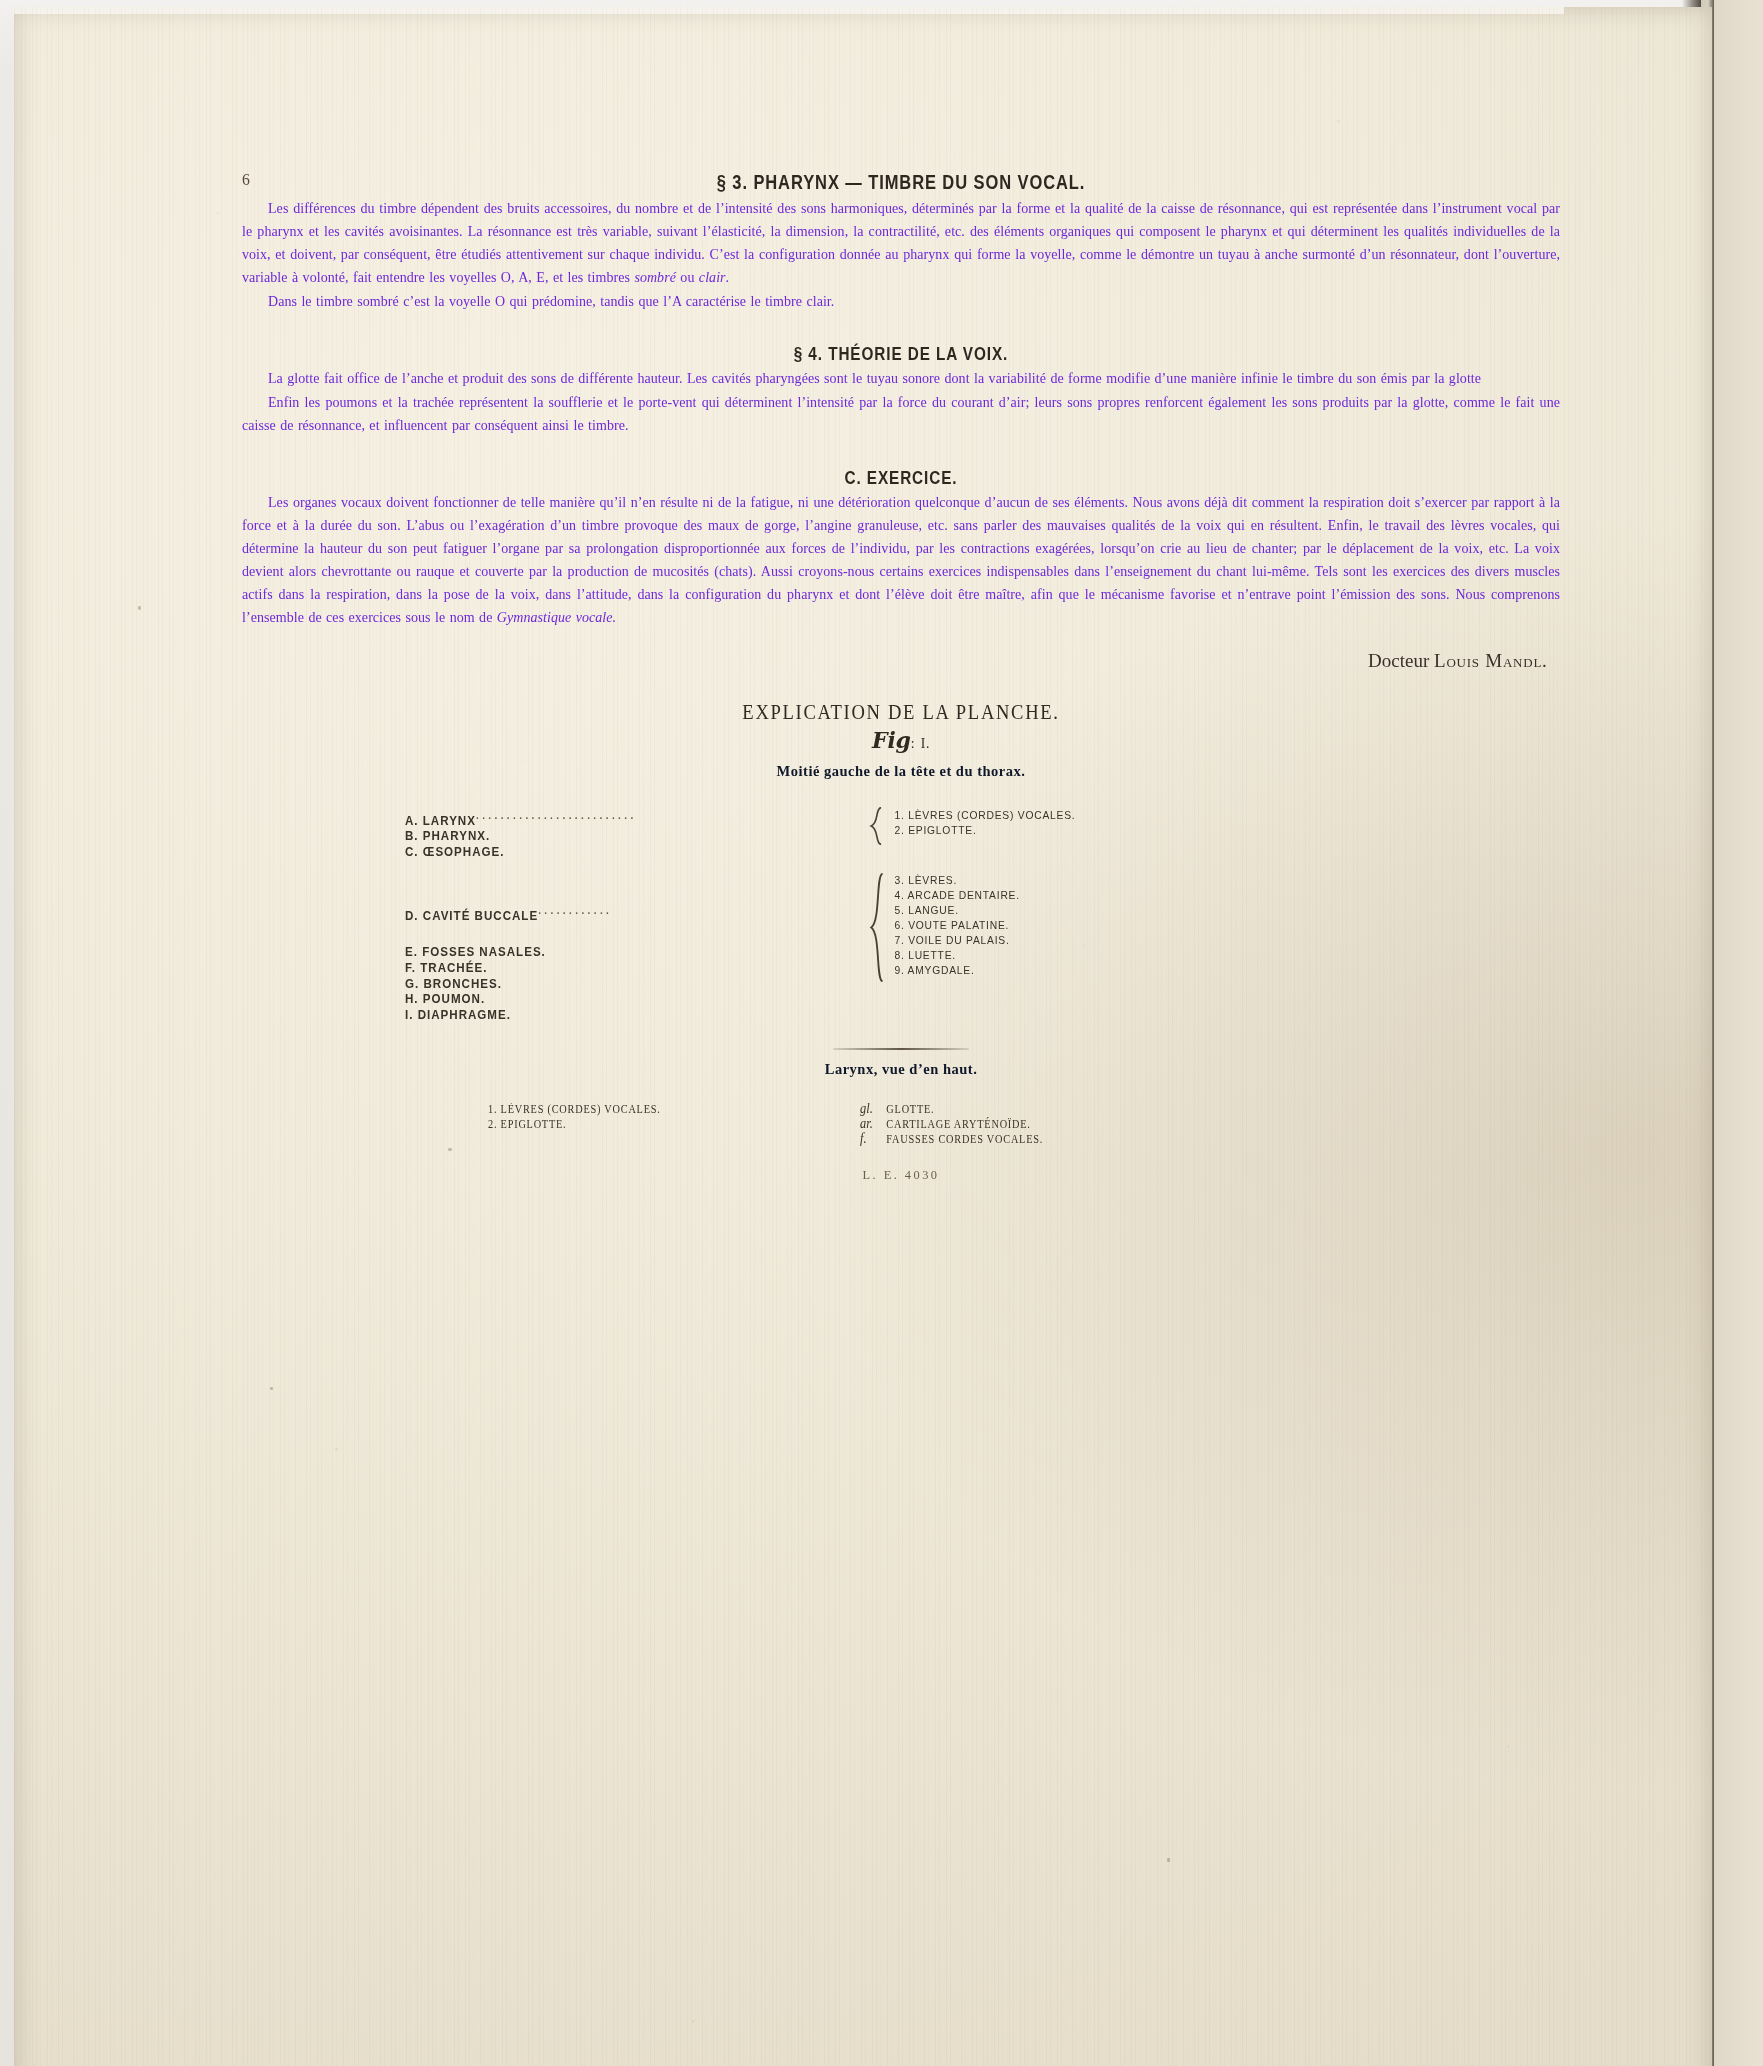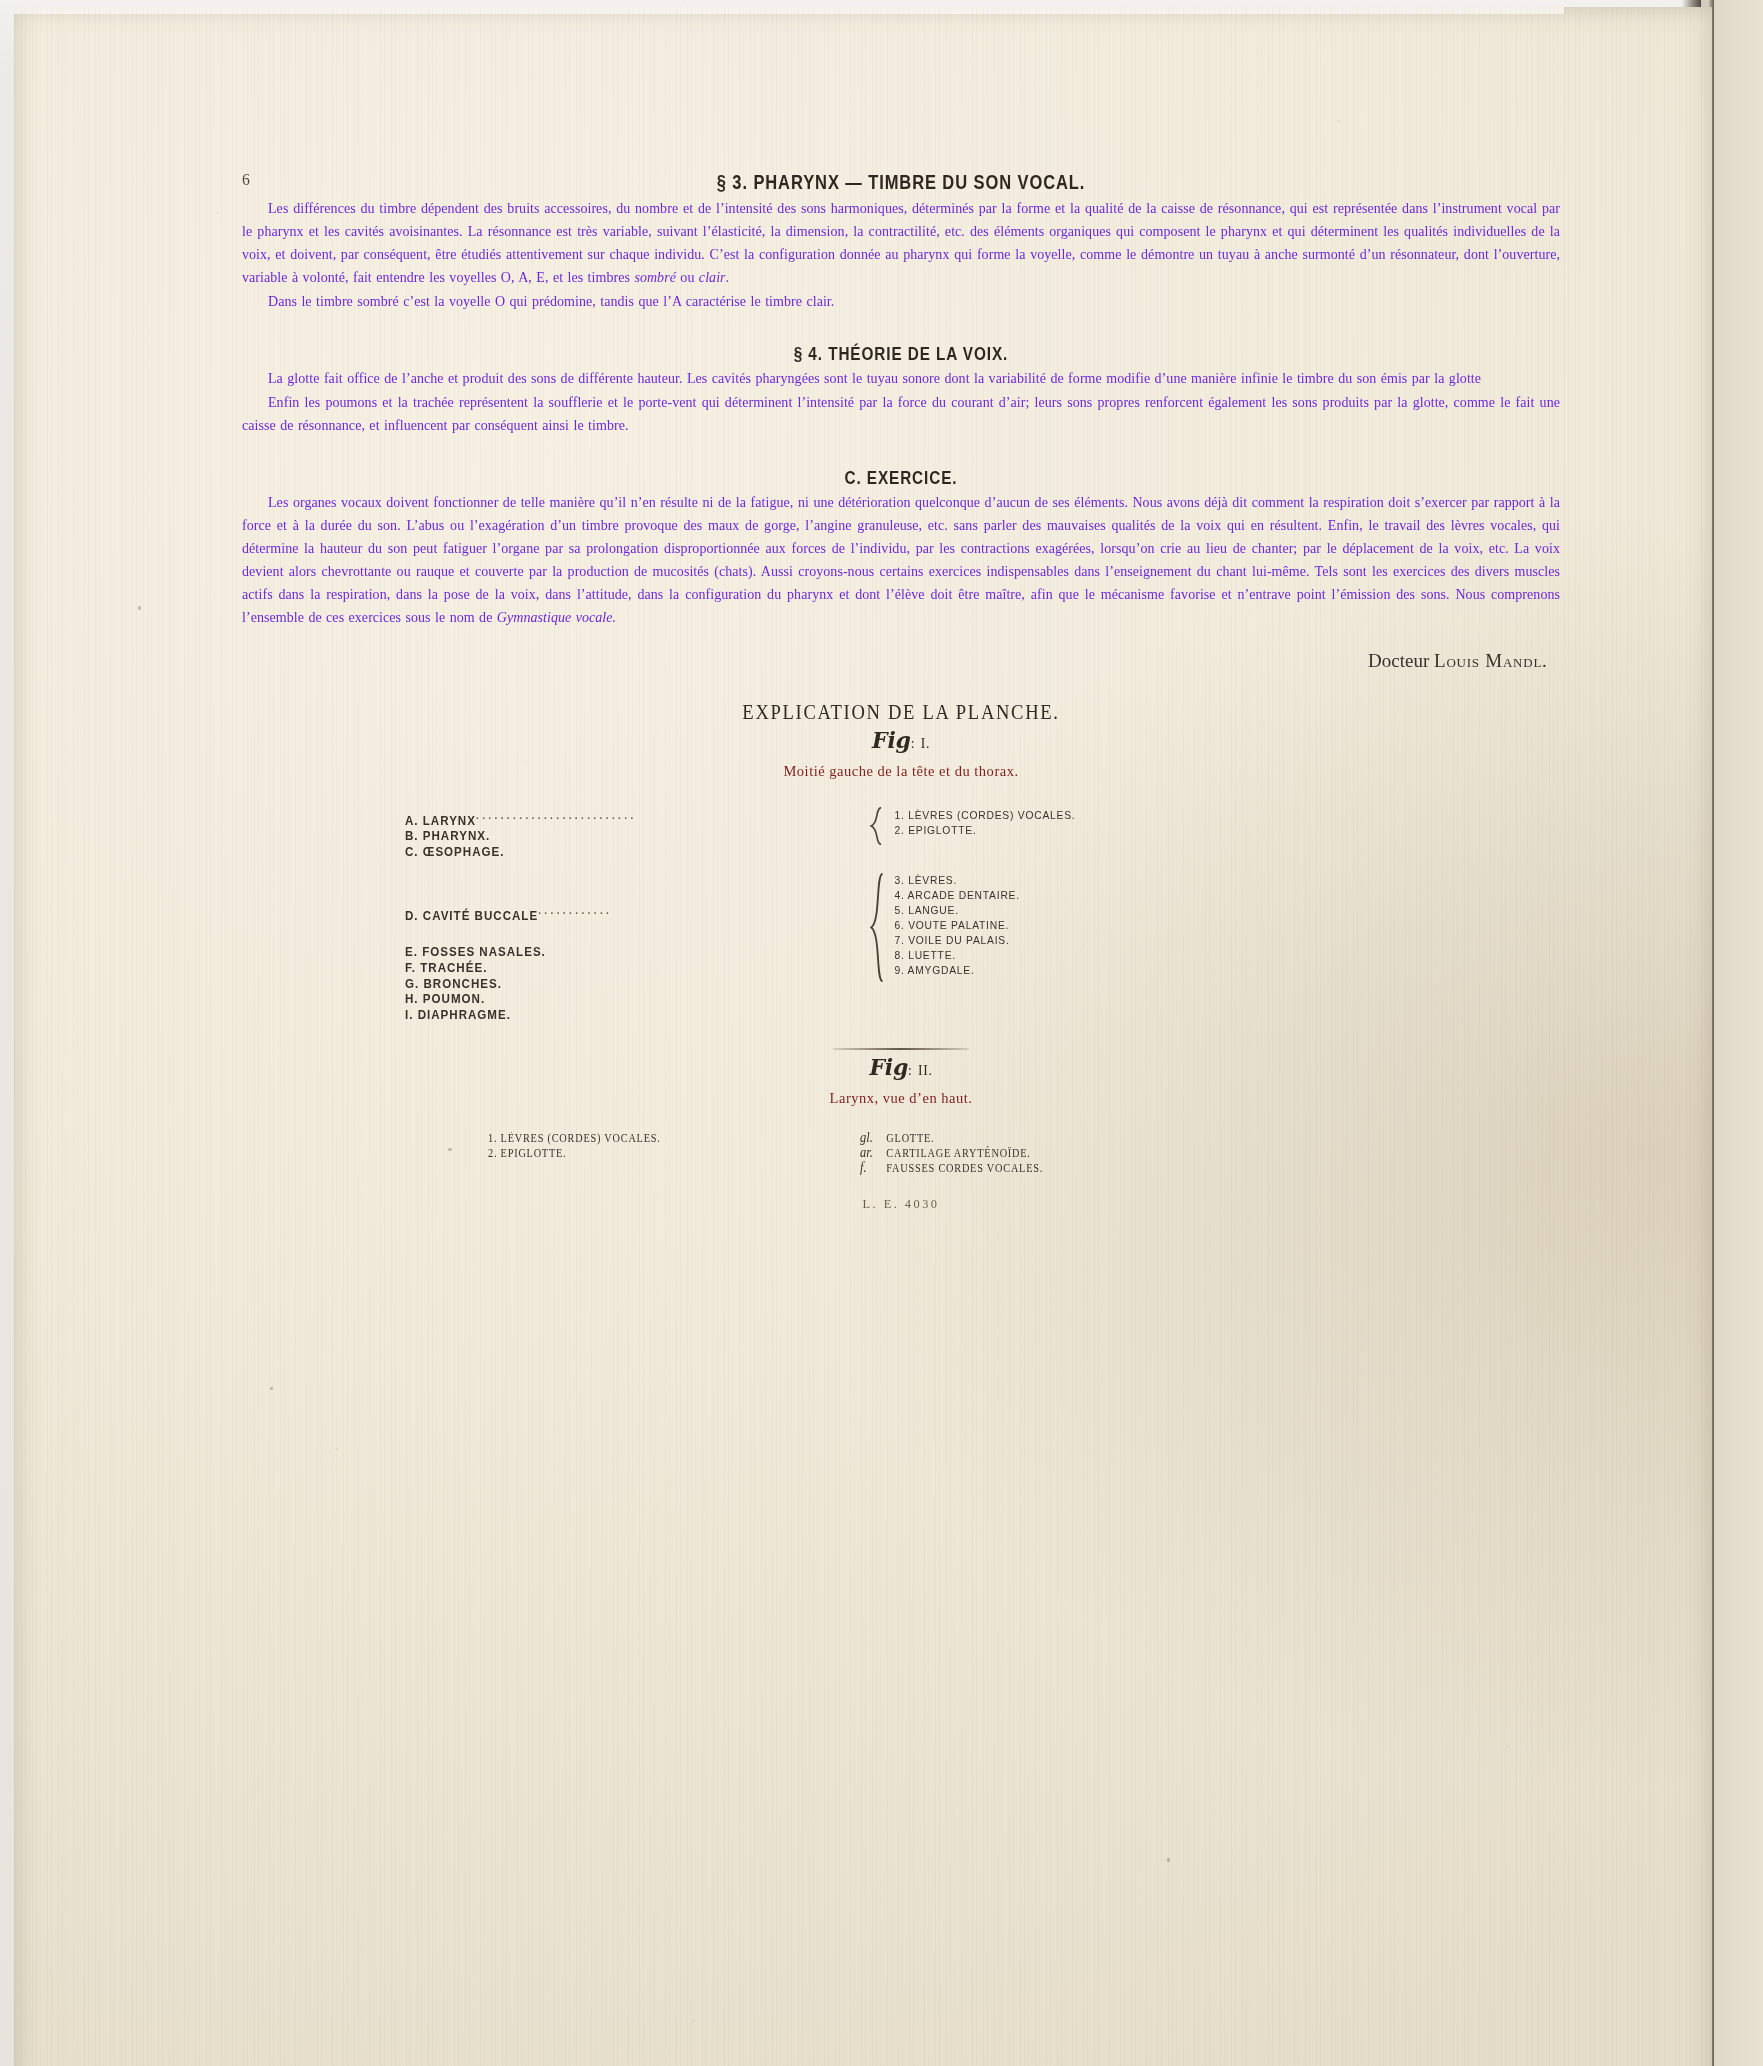--- a/index.html
+++ b/index.html
@@ -152,23 +152,23 @@
     font-family:"DejaVu Serif", serif;
     font-weight:700;
     font-style:italic;
     letter-spacing:-.01em;
   }
   .fig-num{font-size:13.6px;letter-spacing:.05em;}
   .fig-caption{
     text-align:center;
     margin-top:10.7px;
     font-size:14.5px;
-    font-weight:400;
+    font-weight:700;
     letter-spacing:.035em;
-    color:#7f1d1d;
+    color:#0f172a;
   }
 
   
   .legend{
     position:relative;
     margin:27px auto 0 auto;
     width:992px;
     font-family:"Liberation Sans", sans-serif;
     color:#3a3129;
   }
@@ -340,21 +340,20 @@
           <div class="leg-item sub">6. VOUTE PALATINE.</div>
           <div class="leg-item sub">7. VOILE DU PALAIS.</div>
           <div class="leg-item sub">8. LUETTE.</div>
           <div class="leg-item sub">9. AMYGDALE.</div>
         </div>
       </div>
     </div>
 
     <div class="rule"></div>
 
-    <div class="fig-label"><span class="fig-goth">Fig</span><span class="fig-num">:</span> <span class="fig-num">II</span><span class="fig-num">.</span></div>
 
     <div class="fig-caption">Larynx, vue d’en haut.</div>
 
     <div class="fig2-legend">
       <div class="fig2-col-left">
         <div class="leg-item sub">1. LÈVRES (CORDES) VOCALES.</div>
         <div class="leg-item sub">2. EPIGLOTTE.</div>
       </div>
       <div class="fig2-col-right">
         <div class="leg-item sub"><span class="leg-key">gl.</span> <span>GLOTTE.</span></div>

